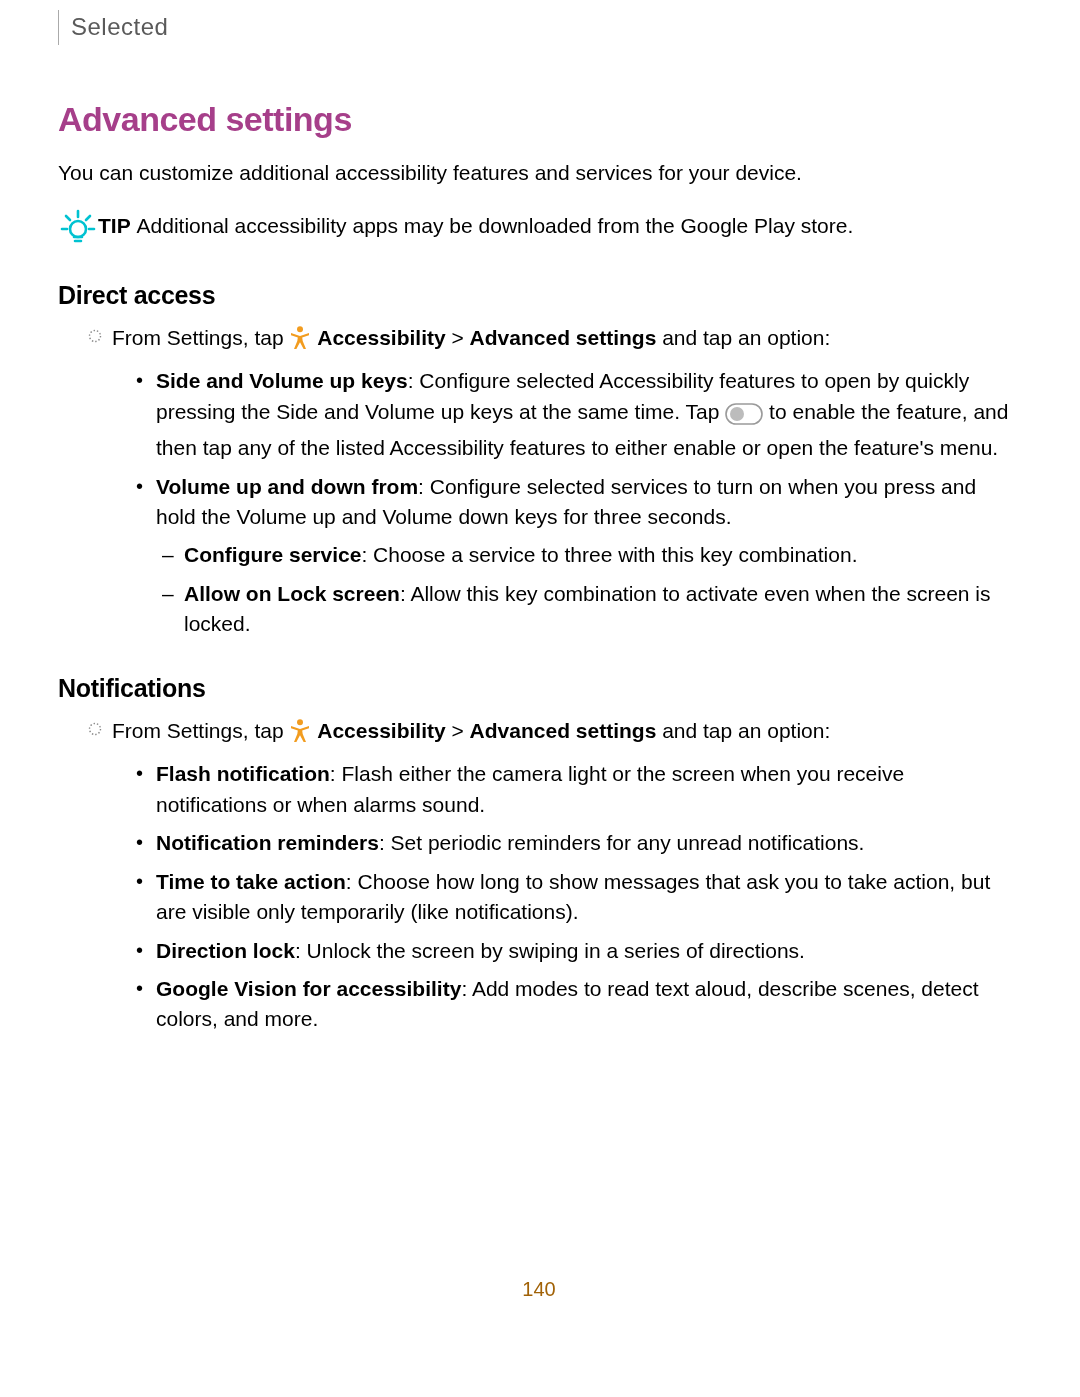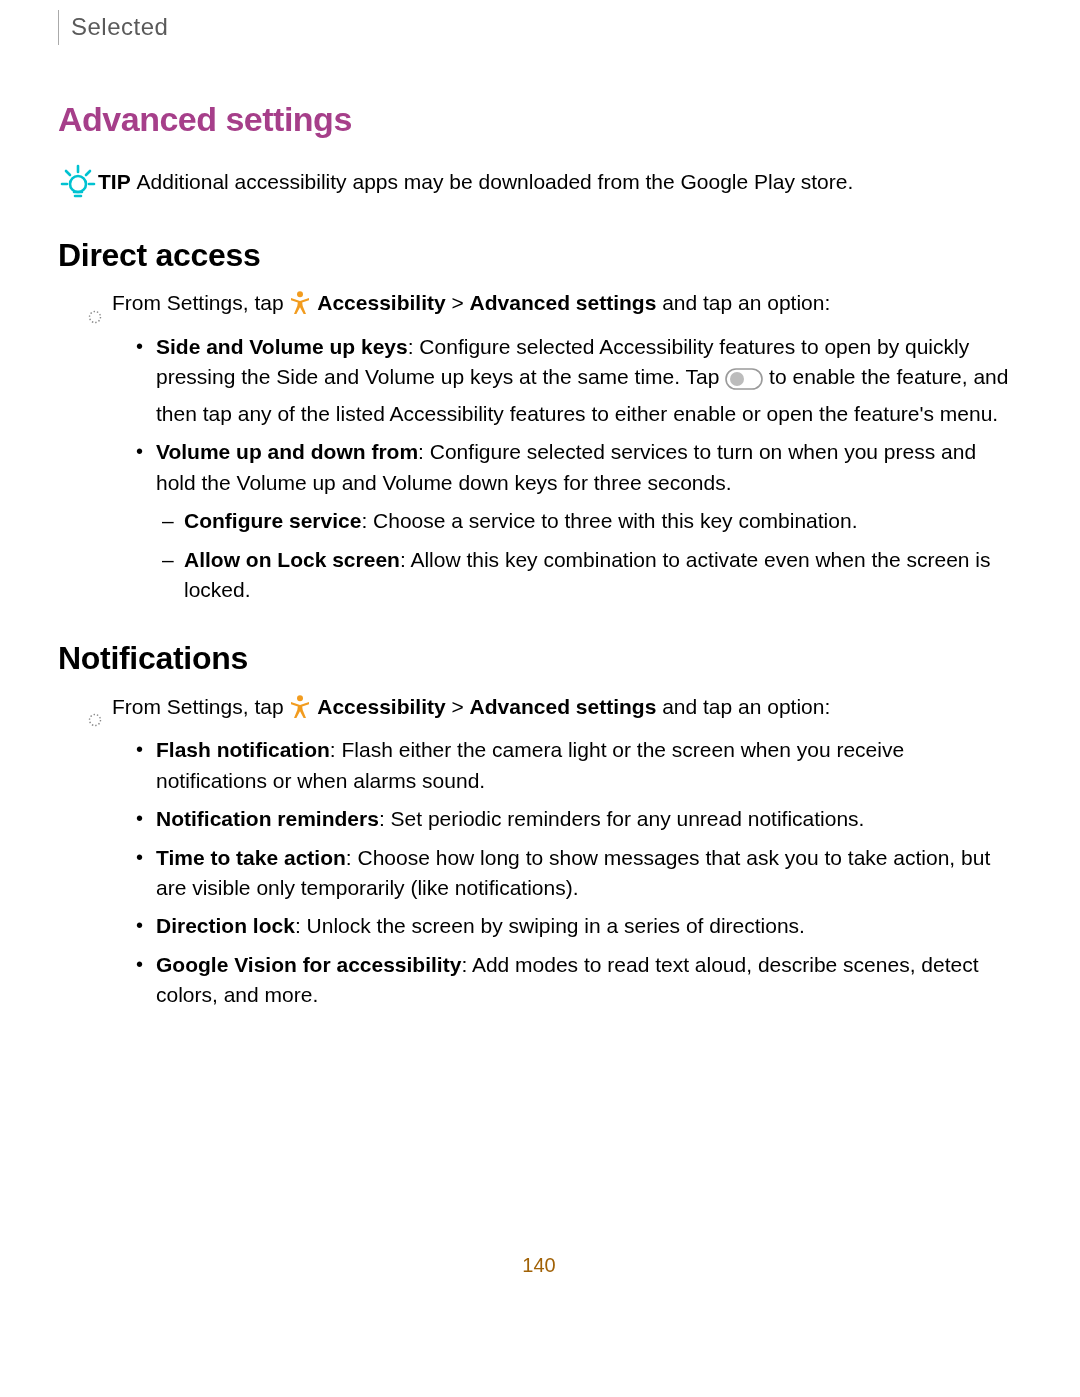--- a/index.html
+++ b/index.html
@@ -24,39 +24,39 @@
     letter-spacing: 0.5px;
   }
   h1 {
     color: #a63f8a;
     font-size: 34px;
     font-weight: 700;
     margin: 50px 0 14px 0;
     letter-spacing: -0.5px;
   }
   h2 {
-    font-size: 32px;
+    font-size: 25px;
     font-weight: 700;
     margin: 30px 0 10px 0;
     letter-spacing: -0.3px;
   }
   p.intro {
     margin: 0 0 16px 0;
   }
   .tip-row {
     display: flex;
     align-items: center;
     margin: 18px 0 12px 0;
   }
   .lightbulb-icon svg { display: block; }
   .tip-text { flex: 1; }
   .tip-text strong { font-weight: 700; }
   .step {
     display: flex;
-    align-items: flex-end;
+    align-items: flex-start;
     gap: 10px;
     margin-left: 30px;
     margin-bottom: 8px;
   }
   .dotted-circle {
     width: 14px; height: 14px;
     margin-top: 6px;
     flex: 0 0 auto;
   }
   .dotted-circle svg { display: block; }
@@ -117,20 +117,21 @@
 <body>
 
 <div class="page">
 
   <div class="header">
     <span>Selected</span>
   </div>
 
   <h1>Advanced settings</h1>
 
+  <p class="intro">You can customize additional accessibility features and services for your device.</p>
 
   <div class="tip-row">
     <span class="lightbulb-icon">
       <svg width="40" height="40" viewBox="0 0 40 40">
         <g stroke="#00c2d1" stroke-width="2.6" fill="none" stroke-linecap="round">
           <circle cx="20" cy="22" r="8"></circle>
           <path d="M16 30 h8 M17 34 h6"></path>
           <line x1="20" y1="4" x2="20" y2="10"></line>
           <line x1="8" y1="9" x2="12" y2="13"></line>
           <line x1="32" y1="9" x2="28" y2="13"></line>

